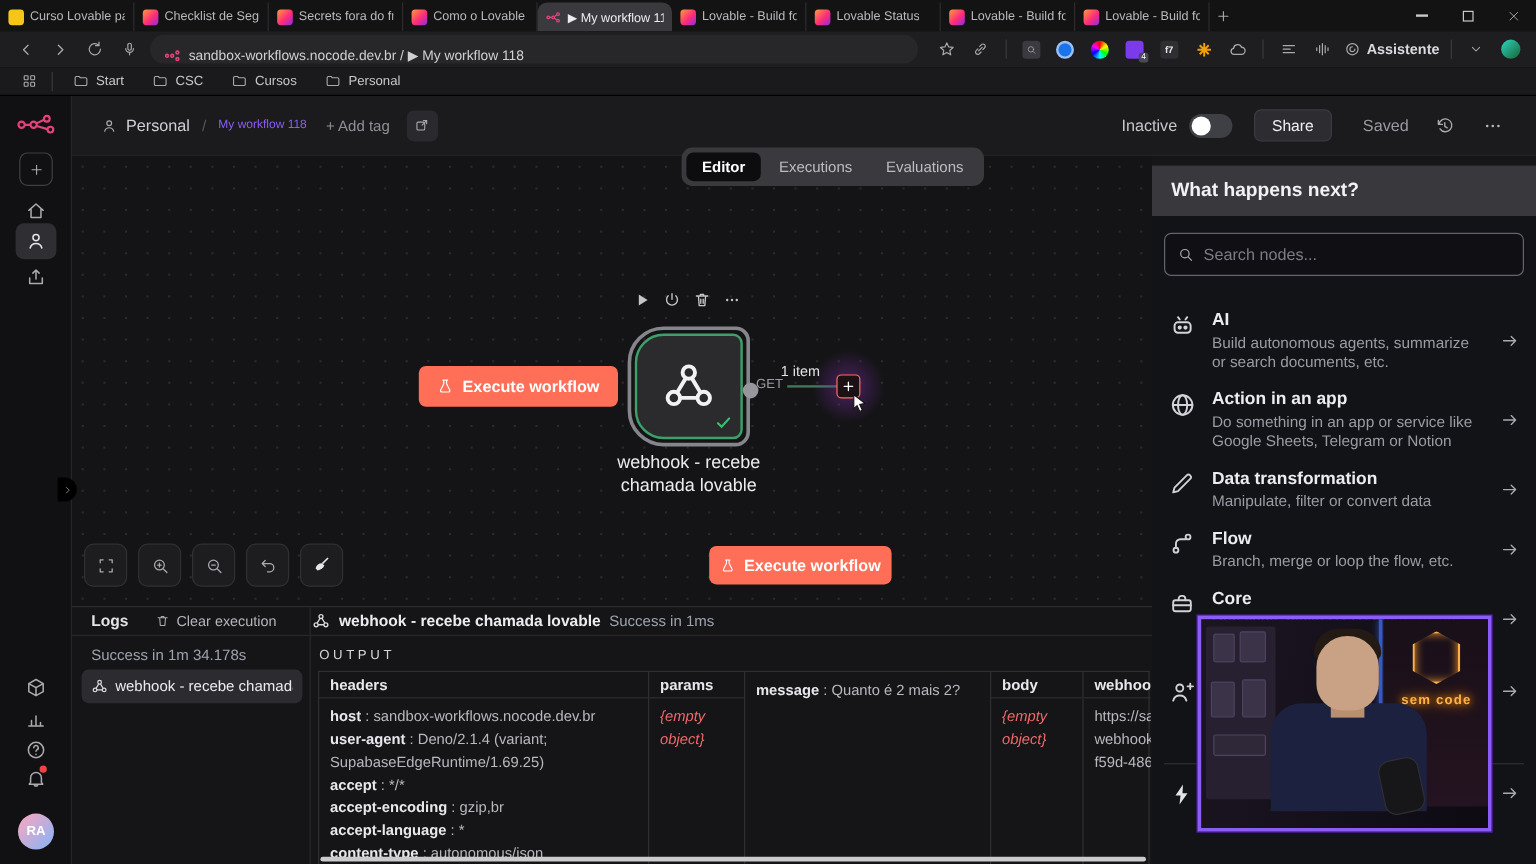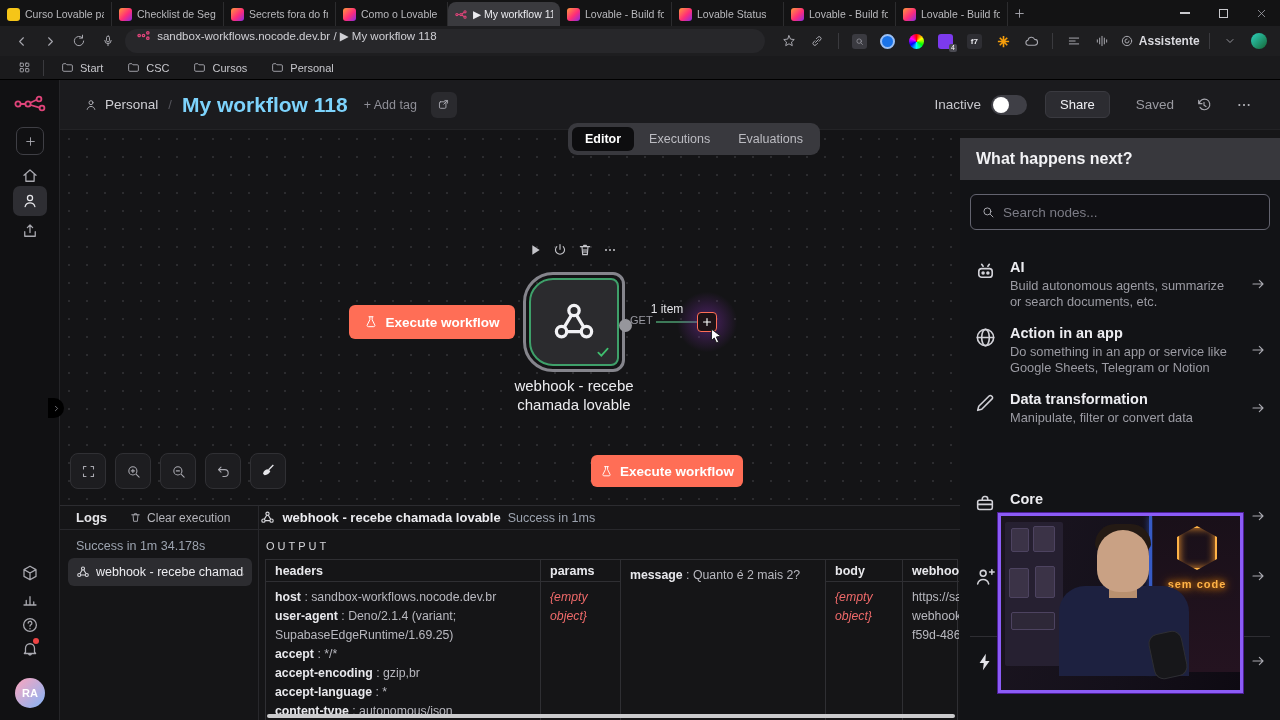--- a/index.html
+++ b/index.html
@@ -16,36 +16,36 @@
   .tab-title{font-size:10.5px;color:#b9b9bd;white-space:nowrap;overflow:hidden;text-overflow:clip}
   .tab.active{background:#3a3a3e;border-radius:8px 8px 0 0;border-right:none}
   .tab.active .tab-title{color:#ececf0}
   .favicon{width:13px;height:13px;flex:0 0 13px;border-radius:3px}
   .heart{background:linear-gradient(135deg,#ff9a3c,#ff2d78 55%,#8a2be2)}
   .newtab{width:22px;height:22px;display:flex;align-items:center;justify-content:center;cursor:pointer}
   .winctl{margin-left:auto;display:flex;height:26px}
   .wbtn{width:38px;height:26px;display:flex;align-items:center;justify-content:center;cursor:pointer}
   .toolbar{position:absolute;top:26px;left:0;width:1280px;height:30px;background:#1e1e20;display:flex;align-items:center;padding:0 10px;gap:6px}
   .tbtn{width:24px;height:24px;display:flex;align-items:center;justify-content:center;cursor:pointer}
-  .urlbox{flex:0 0 640px;height:24px;background:#27272a;border-radius:12px;display:flex;align-items:flex-start;gap:7px;padding:0 12px}
+  .urlbox{flex:0 0 640px;height:24px;background:#27272a;border-radius:12px;display:flex;align-items:flex-end;gap:7px;padding:0 12px}
   .url{font-size:11.5px;color:#cfcfd4;white-space:nowrap}
   .sep{width:1px;height:16px;background:#3a3a3e;margin:0 3px}
   .extsq{width:15px;height:15px;border-radius:3px;position:relative}
   .badge{position:absolute;right:-4px;bottom:-3px;background:#4a4a52;color:#fff;font-size:7px;line-height:8px;padding:0 2px;border-radius:2px}
   .assist{font-size:12px;color:#d9d9de;font-weight:bold}
   .bookmarks{position:absolute;top:56px;left:0;width:1280px;height:24px;background:#1a1a1c;display:flex;align-items:center;gap:4px;padding:0 12px;border-bottom:1px solid #000}
   .bm{display:flex;align-items:center;gap:6px;font-size:11px;color:#c7c7cc;padding:0 10px;cursor:pointer}
 
   
   .app{position:absolute;top:80px;left:0;width:1280px;height:640px;background:#161618}
   .side{position:absolute;left:0;top:0;width:60px;height:640px;background:#111113;border-right:1px solid #252528}
   .sbtn{position:absolute;left:21px;width:18px;height:18px;cursor:pointer}
   .wfheader{position:absolute;left:60px;top:0;width:1220px;height:50px;border-bottom:1px solid #232326;background:#1b1b1e;display:flex;align-items:center;padding:0 24px}
   .crumb{font-size:13.5px;color:#cfcfd4}
-  .wftitle{font-size:21px;font-weight:bold;color:#7dd3fc}
+  .wftitle{font-size:10px;font-weight:normal;color:#8b5cf6}
   .addtag{font-size:12.5px;color:#8f8f97}
   .iconbtn{width:26px;height:26px;background:#2a2a2e;border-radius:6px;display:flex;align-items:center;justify-content:center;cursor:pointer}
   .toggle{width:36px;height:20px;border-radius:10px;background:#3f3f46;position:relative;cursor:pointer}
   .knob{position:absolute;left:2px;top:2px;width:16px;height:16px;border-radius:50%;background:#fff}
   .sharebtn{background:#2c2c31;border:1px solid #3a3a40;color:#f0f0f4;font-size:13px;font-weight:normal;padding:5px 14px;border-radius:6px;cursor:pointer}
   .saved{font-size:13.5px;color:#9a9aa1}
   .viewtabs{position:absolute;left:568px;top:43px;background:#39393e;border-radius:9px;padding:4px;display:flex;gap:2px;z-index:6}
   .vtab{font-size:12.5px;color:#bcbcc2;padding:5px 13px;border-radius:6px;cursor:pointer}
   .vtab.active{background:#0d0d0f;color:#fff;font-weight:bold}
 
@@ -659,20 +659,38 @@
           <div class="pit">Data transformation</div>
           <div class="pid">Manipulate, filter or convert data</div>
         </div>
       <div class="parrow">
           <svg class="ic" width="16" height="16" viewBox="0 0 24 24">
             <path d="M4.5 12h15M14 6.5l5.5 5.5-5.5 5.5"></path>
           </svg>
         </div>
     </div>
 
+    <div class="pitem" style="top:302px">
+      <div class="picon">
+          <svg class="ic" width="22" height="22" viewBox="0 0 24 24" style="stroke:#d2d2d8">
+            <circle cx="6.5" cy="18" r="2.2"></circle>
+            <circle cx="17.5" cy="6" r="2.2"></circle>
+            <path d="M6.5 15.8V12a4 4 0 0 1 4-4h4.8"></path>
+          </svg>
+        </div>
+      <div style="flex:1">
+          <div class="pit">Flow</div>
+          <div class="pid">Branch, merge or loop the flow, etc.</div>
+        </div>
+      <div class="parrow">
+          <svg class="ic" width="16" height="16" viewBox="0 0 24 24">
+            <path d="M4.5 12h15M14 6.5l5.5 5.5-5.5 5.5"></path>
+          </svg>
+        </div>
+    </div>
 
     <div class="pitem" style="top:352px">
       <div class="picon">
           <svg class="ic" width="22" height="22" viewBox="0 0 24 24" style="stroke:#d2d2d8">
             <rect x="4" y="9" width="16" height="10" rx="2"></rect>
             <path d="M9 9V7.5A2.5 2.5 0 0 1 11.5 5h1A2.5 2.5 0 0 1 15 7.5V9M4 13.5h16"></path>
           </svg>
         </div>
       <div style="flex:1">
           <div class="pit">Core</div>

